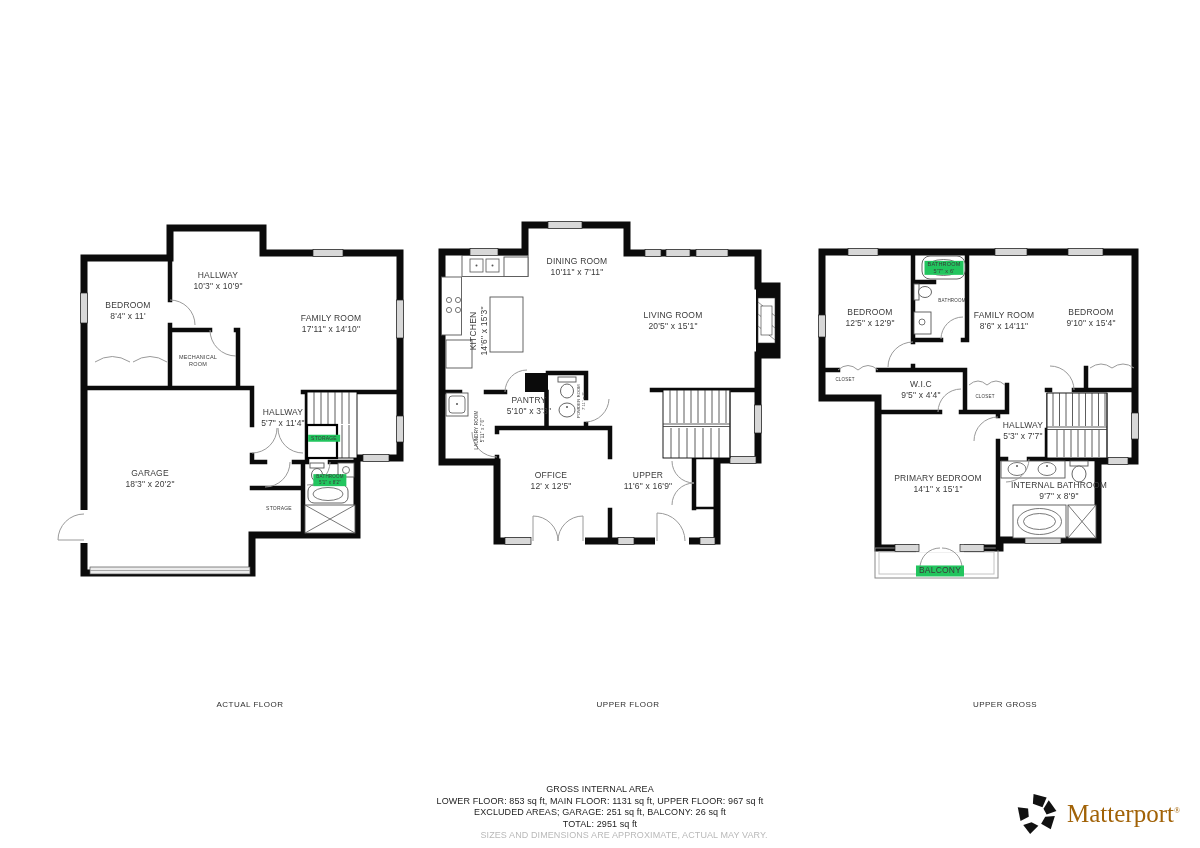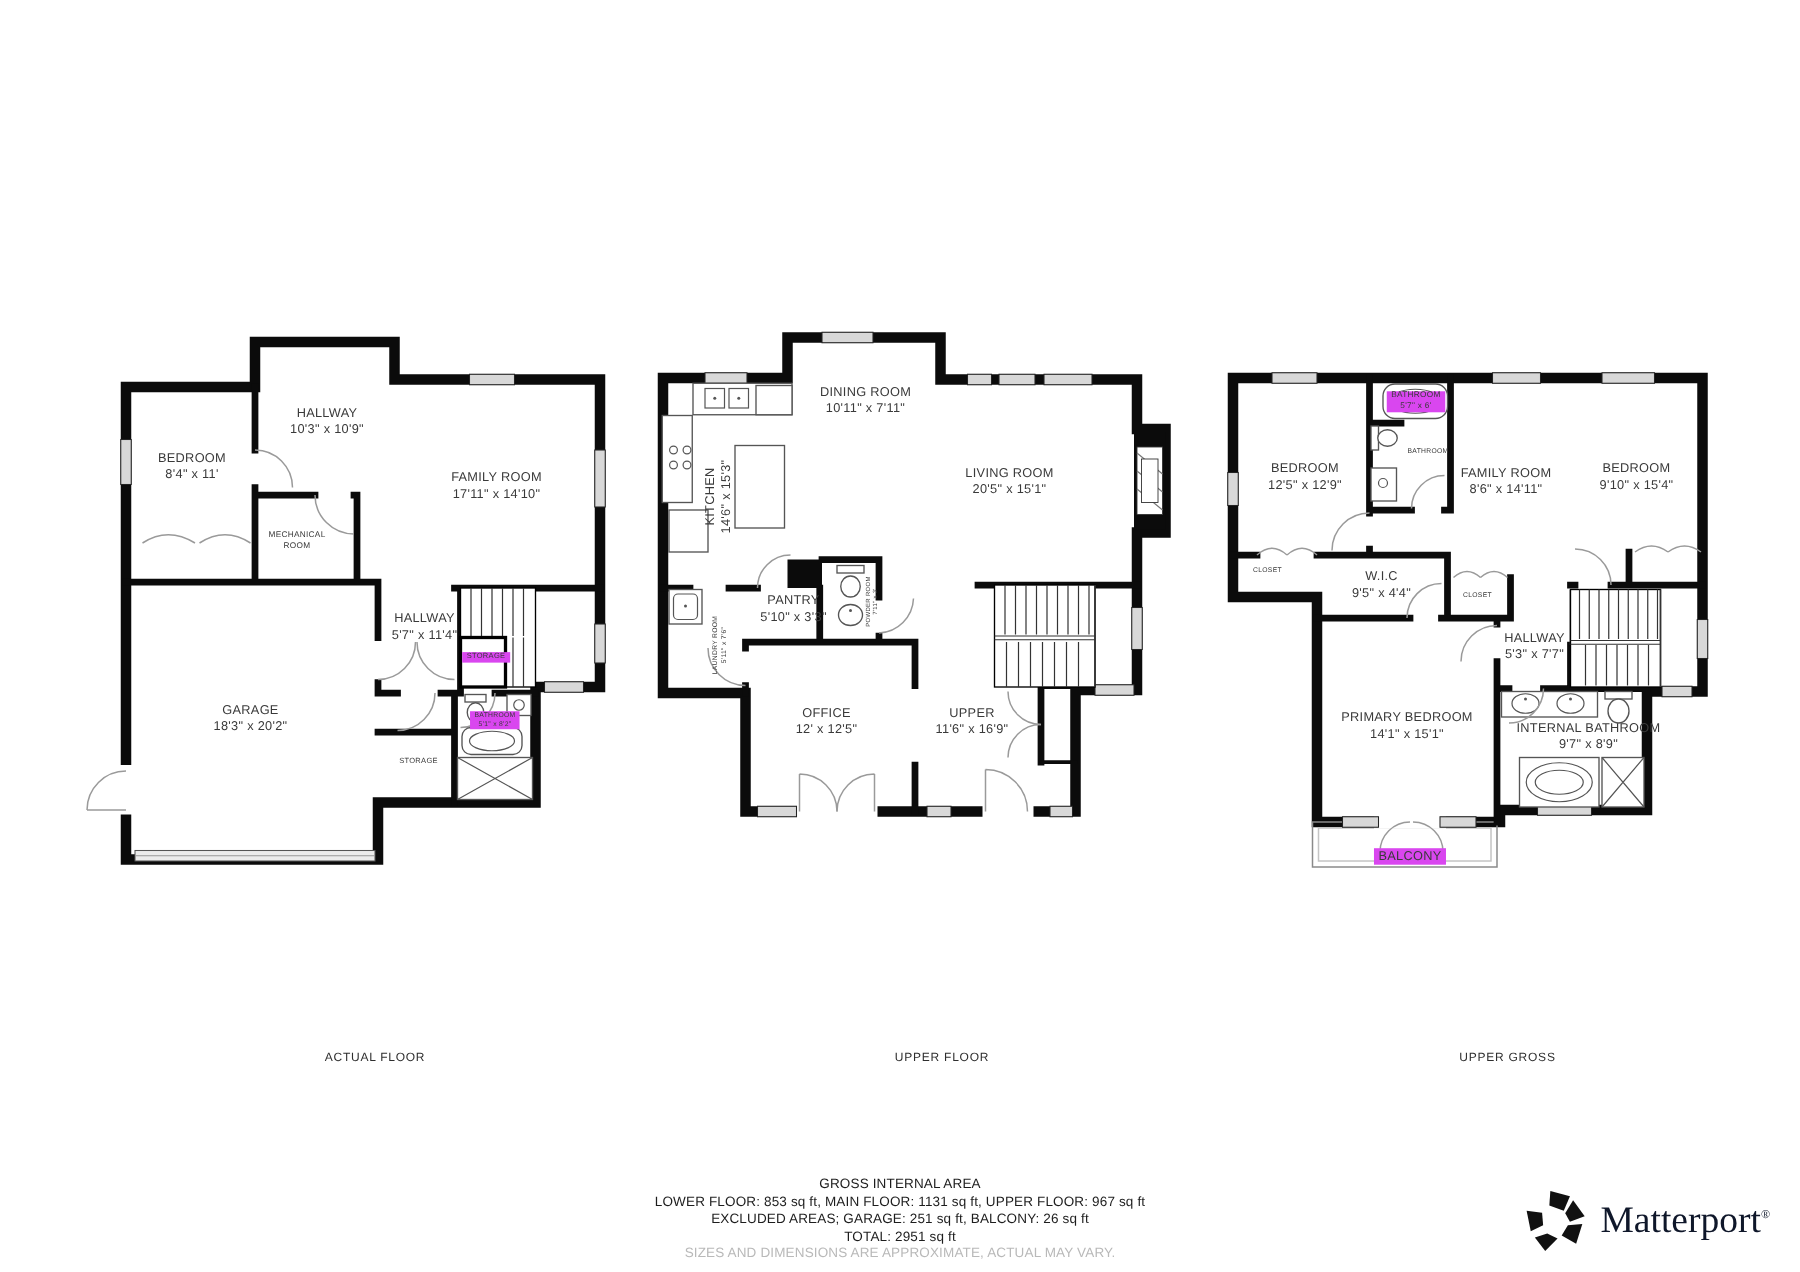--- a/index.html
+++ b/index.html
@@ -19,29 +19,29 @@
   
   .rl{position:absolute;transform:translate(-50%,-50%);text-align:center;color:#3a3a3a;
       font-size:8.5px;line-height:1.3;letter-spacing:.2px;white-space:nowrap;}
   .rl .d{font-size:inherit;}
   .rot{transform:translate(-50%,-50%) rotate(-90deg);}
   .s55{font-size:5.5px;}
   .s5{font-size:5px;}
   .s45{font-size:4.5px;}
   .s4{font-size:4px;}
   .wrap{white-space:normal;width:44px;line-height:1.25;}
-  .bg{background:#d946ef;padding:0 3px;}
+  .bg{background:#22c55e;padding:0 3px;}
   .ftitle{position:absolute;transform:translateX(-50%);font-size:8px;color:#2e2e2e;
           letter-spacing:.5px;white-space:nowrap;}
   .fline{position:absolute;left:600px;transform:translateX(-50%);font-size:9px;color:#1d1d1d;
          white-space:nowrap;letter-spacing:.1px;}
-  .fline.gray{color:#b9b9b9;}
+  .fline.gray{color:#b9b9b9;margin-left:24px;}
   
   #brand{position:absolute;left:1014px;top:792px;display:flex;align-items:center;gap:7px;}
-  #brand .word{font-family:"Liberation Serif",serif;font-size:25px;color:#0f172a;}
+  #brand .word{font-family:"Liberation Serif",serif;font-size:25px;color:#a16207;}
   #brand sup{font-size:8px;vertical-align:super;}
 </style>
 </head>
 <body>
 
 <div id="canvas">
 
   <svg width="1200" height="848" viewBox="0 0 1200 848" style="position:absolute;left:0;top:0;">
 
     <g>
@@ -234,21 +234,21 @@
   <div class="rl s5 bg" style="left:324px;top:438px">
     <div>STORAGE</div>
   </div>
   <div class="rl s45 bg" style="left:330px;top:480px">
     <div>BATHROOM</div>
       <div class="d">5'1" x 8'2"</div>
   </div>
   <div class="rl s5" style="left:279px;top:508px">
     <div>STORAGE</div>
   </div>
-  <div class="rl" style="left:167px;top:479px">
+  <div class="rl" style="left:150px;top:479px">
     <div>GARAGE</div>
       <div class="d">18'3" x 20'2"</div>
   </div>
 
   <div class="rl" style="left:577px;top:267px">
     <div>DINING ROOM</div>
       <div class="d">10'11" x 7'11"</div>
   </div>
   <div class="rl rot" style="left:479px;top:331px">
     <div>KITCHEN</div>

